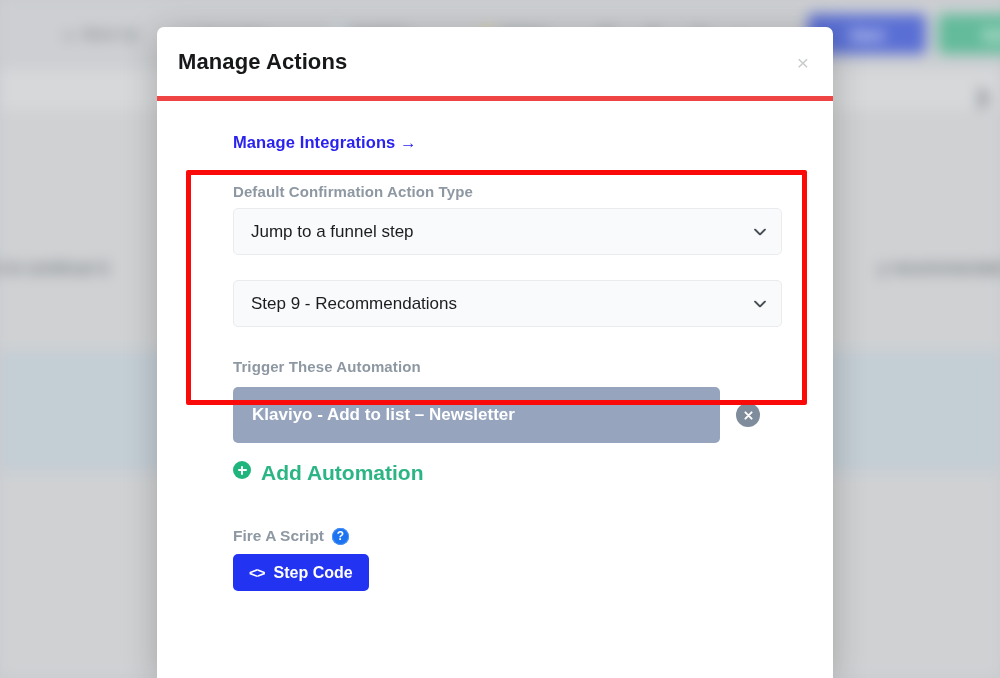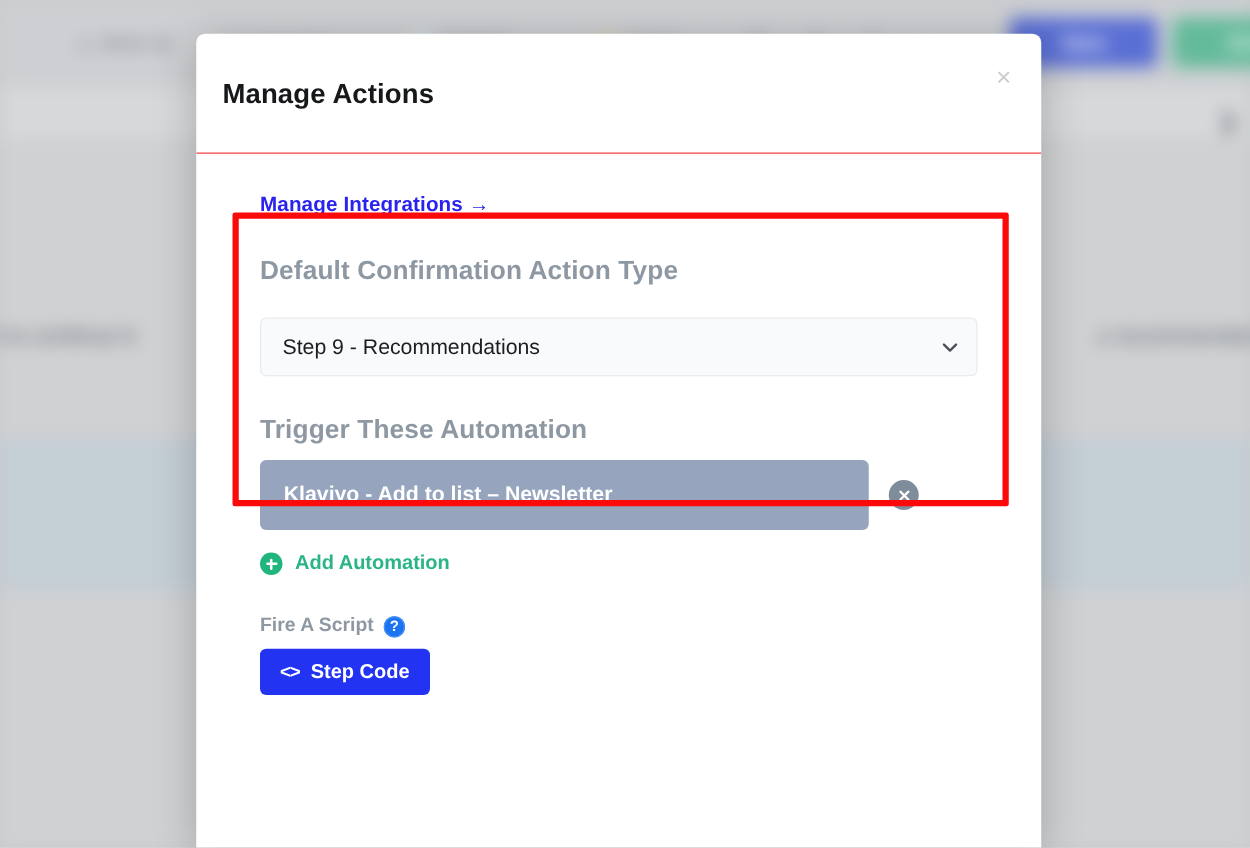--- a/index.html
+++ b/index.html
@@ -64,48 +64,48 @@
   #modal {
     position: absolute; left: 157px; top: 27px;
     width: 676px; height: 651px;
     background: #ffffff;
     border-radius: 7px 7px 0 0;
     box-shadow: 0 6px 34px rgba(0,0,0,.22);
     overflow: hidden;
   }
   .modal-header {
     position: relative;
-    height: 96px;
-    border-bottom: 1px solid #ef4444;
+    height: 74px;
+    border-bottom: 5px solid #ef4444;
     display: flex; align-items: center;
   }
   .modal-title {
     margin-left: 21px;
     font-size: 22px; font-weight: 700; color: #16181a;
     letter-spacing: .1px;
   }
   .modal-close {
     position: absolute; right: 19px; top: 25px;
     width: 22px; height: 22px;
     font-size: 21px; line-height: 22px; text-align: center;
     color: #c9cbcd; cursor: pointer; font-weight: 400;
     background: none; border: none; font-family: inherit;
   }
-  .modal-body { padding: 32px 51px 0 51px; }
+  .modal-body { padding: 32px 51px 0 76px; }
 
   .integrations-link {
     display: inline-block;
     color: #2a22ee; font-size: 16.5px; font-weight: 700;
     text-decoration: none; letter-spacing: .1px;
   }
 
   .field { margin-top: 0; }
   .field-label {
     display: block;
-    color: #8e98a3; font-size: 21px; font-weight: 600;
+    color: #8e98a3; font-size: 15px; font-weight: 600;
     letter-spacing: .1px;
   }
   .select-wrap { position: relative; margin-top: 8px; }
   .select-box {
     width: 100%; height: 47px;
     background: #f9fafb;
     border: 1px solid #e9ebee;
     border-radius: 5px;
     padding: 0 38px 0 17px;
     display: flex; align-items: center;
@@ -138,37 +138,37 @@
     width: 24px; height: 24px; border-radius: 50%;
     background: #7f8c9b;
     display: flex; align-items: center; justify-content: center;
     cursor: pointer; border: none; padding: 0;
   }
   .pill-remove svg { display: block; }
 
   .add-automation {
     margin-top: 18px;
     display: inline-flex; gap: 10px;
-    color: #2bb584; font-size: 16px; font-weight: 600;
+    color: #2bb584; font-size: 21px; font-weight: 600;
     cursor: pointer;
   }
   .add-icon {
     width: 18px; height: 18px; border-radius: 50%;
     background: #1fb57d;
     display: flex; align-items: center; justify-content: center;
     position: relative; flex: 0 0 auto;
   }
   .add-icon::before, .add-icon::after {
     content: ""; position: absolute; background: #fff; border-radius: 1px;
   }
   .add-icon::before { width: 9px; height: 2.6px; }
   .add-icon::after  { width: 2.6px; height: 9px; }
 
   .script-label-row {
-    margin-top: 27px;
+    margin-top: 42px;
     display: flex; align-items: center; gap: 8px;
   }
   .script-label {
     color: #8e98a3; font-size: 15.5px; font-weight: 600;
   }
   .help-icon {
     width: 17px; height: 17px; border-radius: 50%;
     background: #1a73f0;
     color: #fff; font-size: 12px; font-weight: 700;
     display: flex; align-items: center; justify-content: center;
@@ -249,20 +249,28 @@
     <div class="modal-title">Manage Actions</div>
     <button class="modal-close">×</button>
   </div>
 
   <div class="modal-body">
 
     <a href="#" class="integrations-link">Manage Integrations →</a>
 
     <div class="field" style="margin-top:31px;">
       <label class="field-label">Default Confirmation Action Type</label>
+      <div class="select-wrap">
+        <div class="select-box">Jump to a funnel step</div>
+        <span class="select-chevron">
+          <svg viewBox="0 0 12 7" width="12" height="7" aria-hidden="true">
+            <path d="M1 1 L6 6 L11 1" fill="none" stroke="#4a4f55" stroke-width="1.8" stroke-linecap="round" stroke-linejoin="round"></path>
+          </svg>
+        </span>
+      </div>
     </div>
 
     <div class="field" style="margin-top:25px;">
       <div class="select-wrap">
         <div class="select-box">Step 9 - Recommendations</div>
         <span class="select-chevron">
           <svg viewBox="0 0 12 7" width="12" height="7" aria-hidden="true">
             <path d="M1 1 L6 6 L11 1" fill="none" stroke="#4a4f55" stroke-width="1.8" stroke-linecap="round" stroke-linejoin="round"></path>
           </svg>
         </span>

